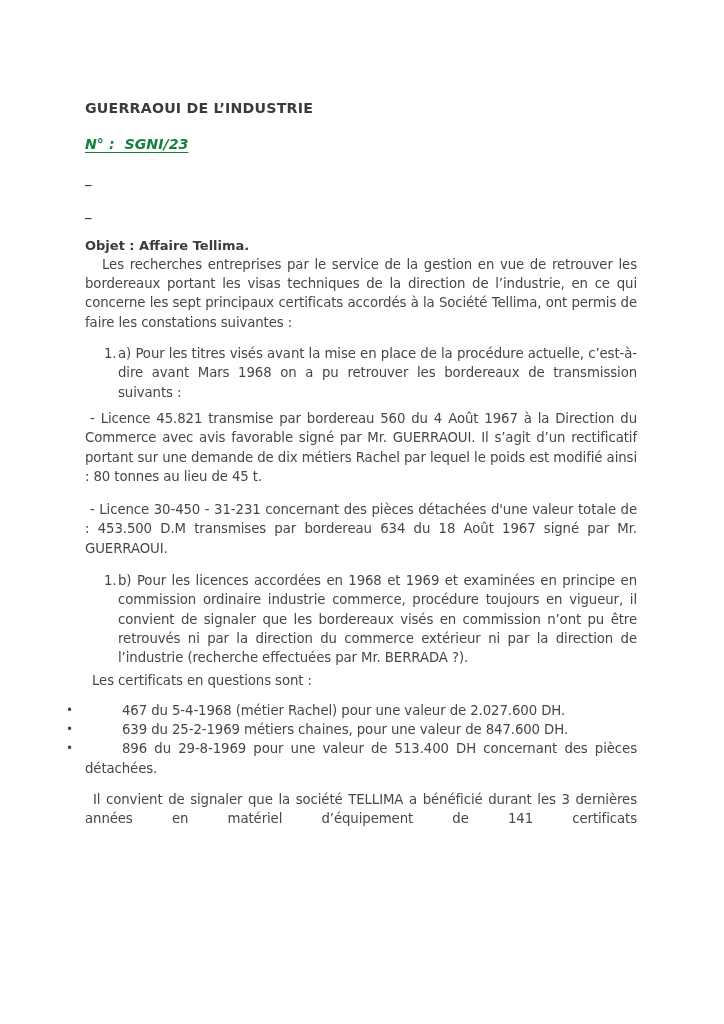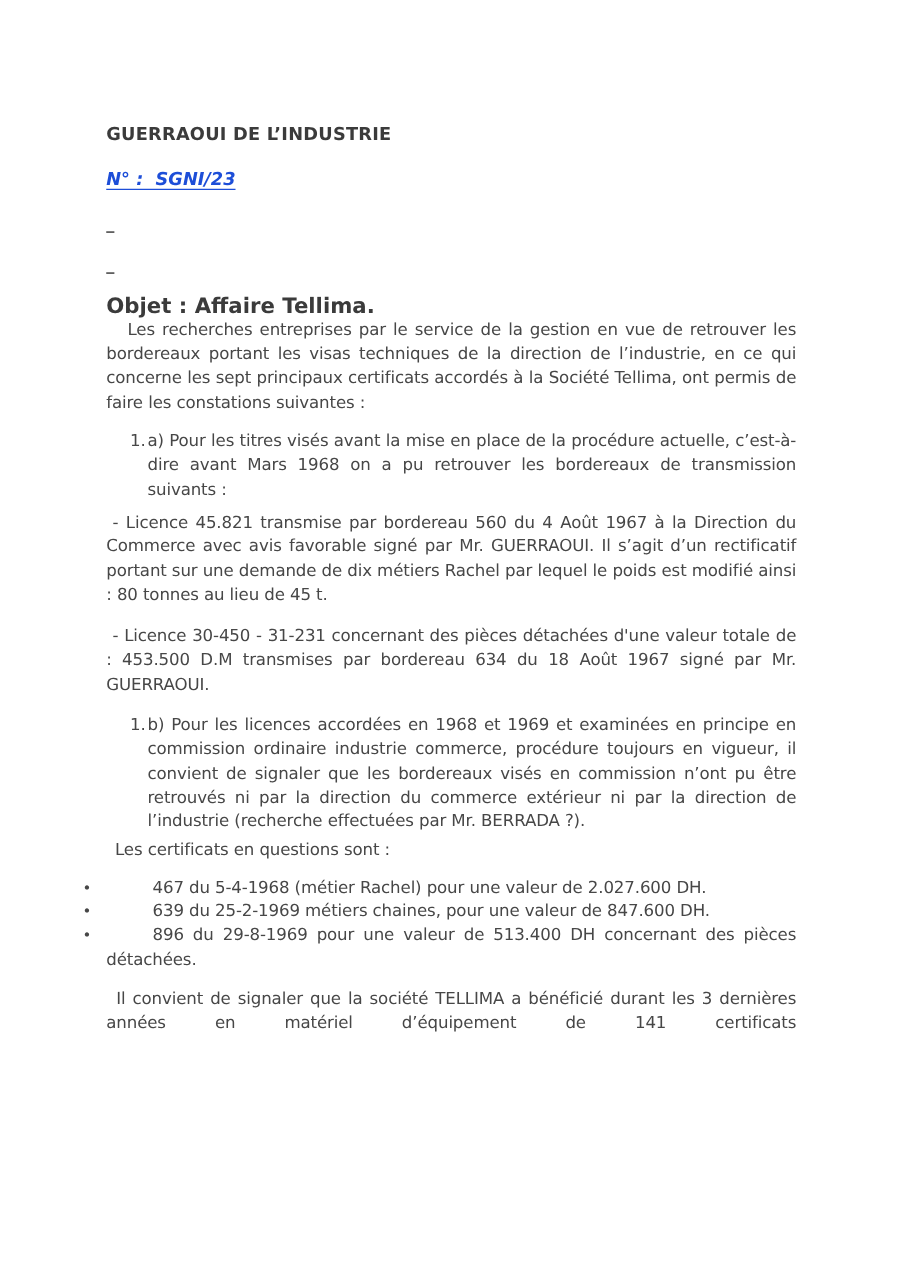--- a/index.html
+++ b/index.html
@@ -25,21 +25,21 @@
   h1.department {
     margin: 0;
     font-size: 14.2px; line-height: 19.3px;
     font-weight: 700; color: #3b3b3b;
     letter-spacing: 0.2px;
   }
   .ref {
     margin-top: 17px;
     font-size: 14.2px; line-height: 19.3px;
     font-weight: 700; font-style: italic;
-    color: #1d4ed8;
+    color: #15803d;
     text-decoration: underline;
     text-underline-offset: 3px;
     white-space: pre;
   }
   .sep { height: 3px; }
   .sep .g {
     display: inline-block;
     font-size: 13px; line-height: 19px;
     font-weight: 700; color: #3f3f3f;
     transform: translateY(-15px);
@@ -50,21 +50,21 @@
     margin: 15px 0 0 0;
     text-align: center;
     font-size: 15.4px; line-height: 20px;
     font-weight: 700; font-style: italic;
     color: #3b3b3b;
     text-decoration: underline;
     text-underline-offset: 3px;
   }
   .objet {
     margin-top: 17px;
-    font-size: 17px; line-height: 19.3px;
+    font-size: 13px; line-height: 19.3px;
     font-weight: 700; color: #3b3b3b;
   }
   p { margin: 0; text-align: justify; }
   p.intro       { text-indent: 17px; }
   .numbered {
     position: relative;
     padding-left: 33px;
     text-align: justify;
   }
   .numbered .num {

